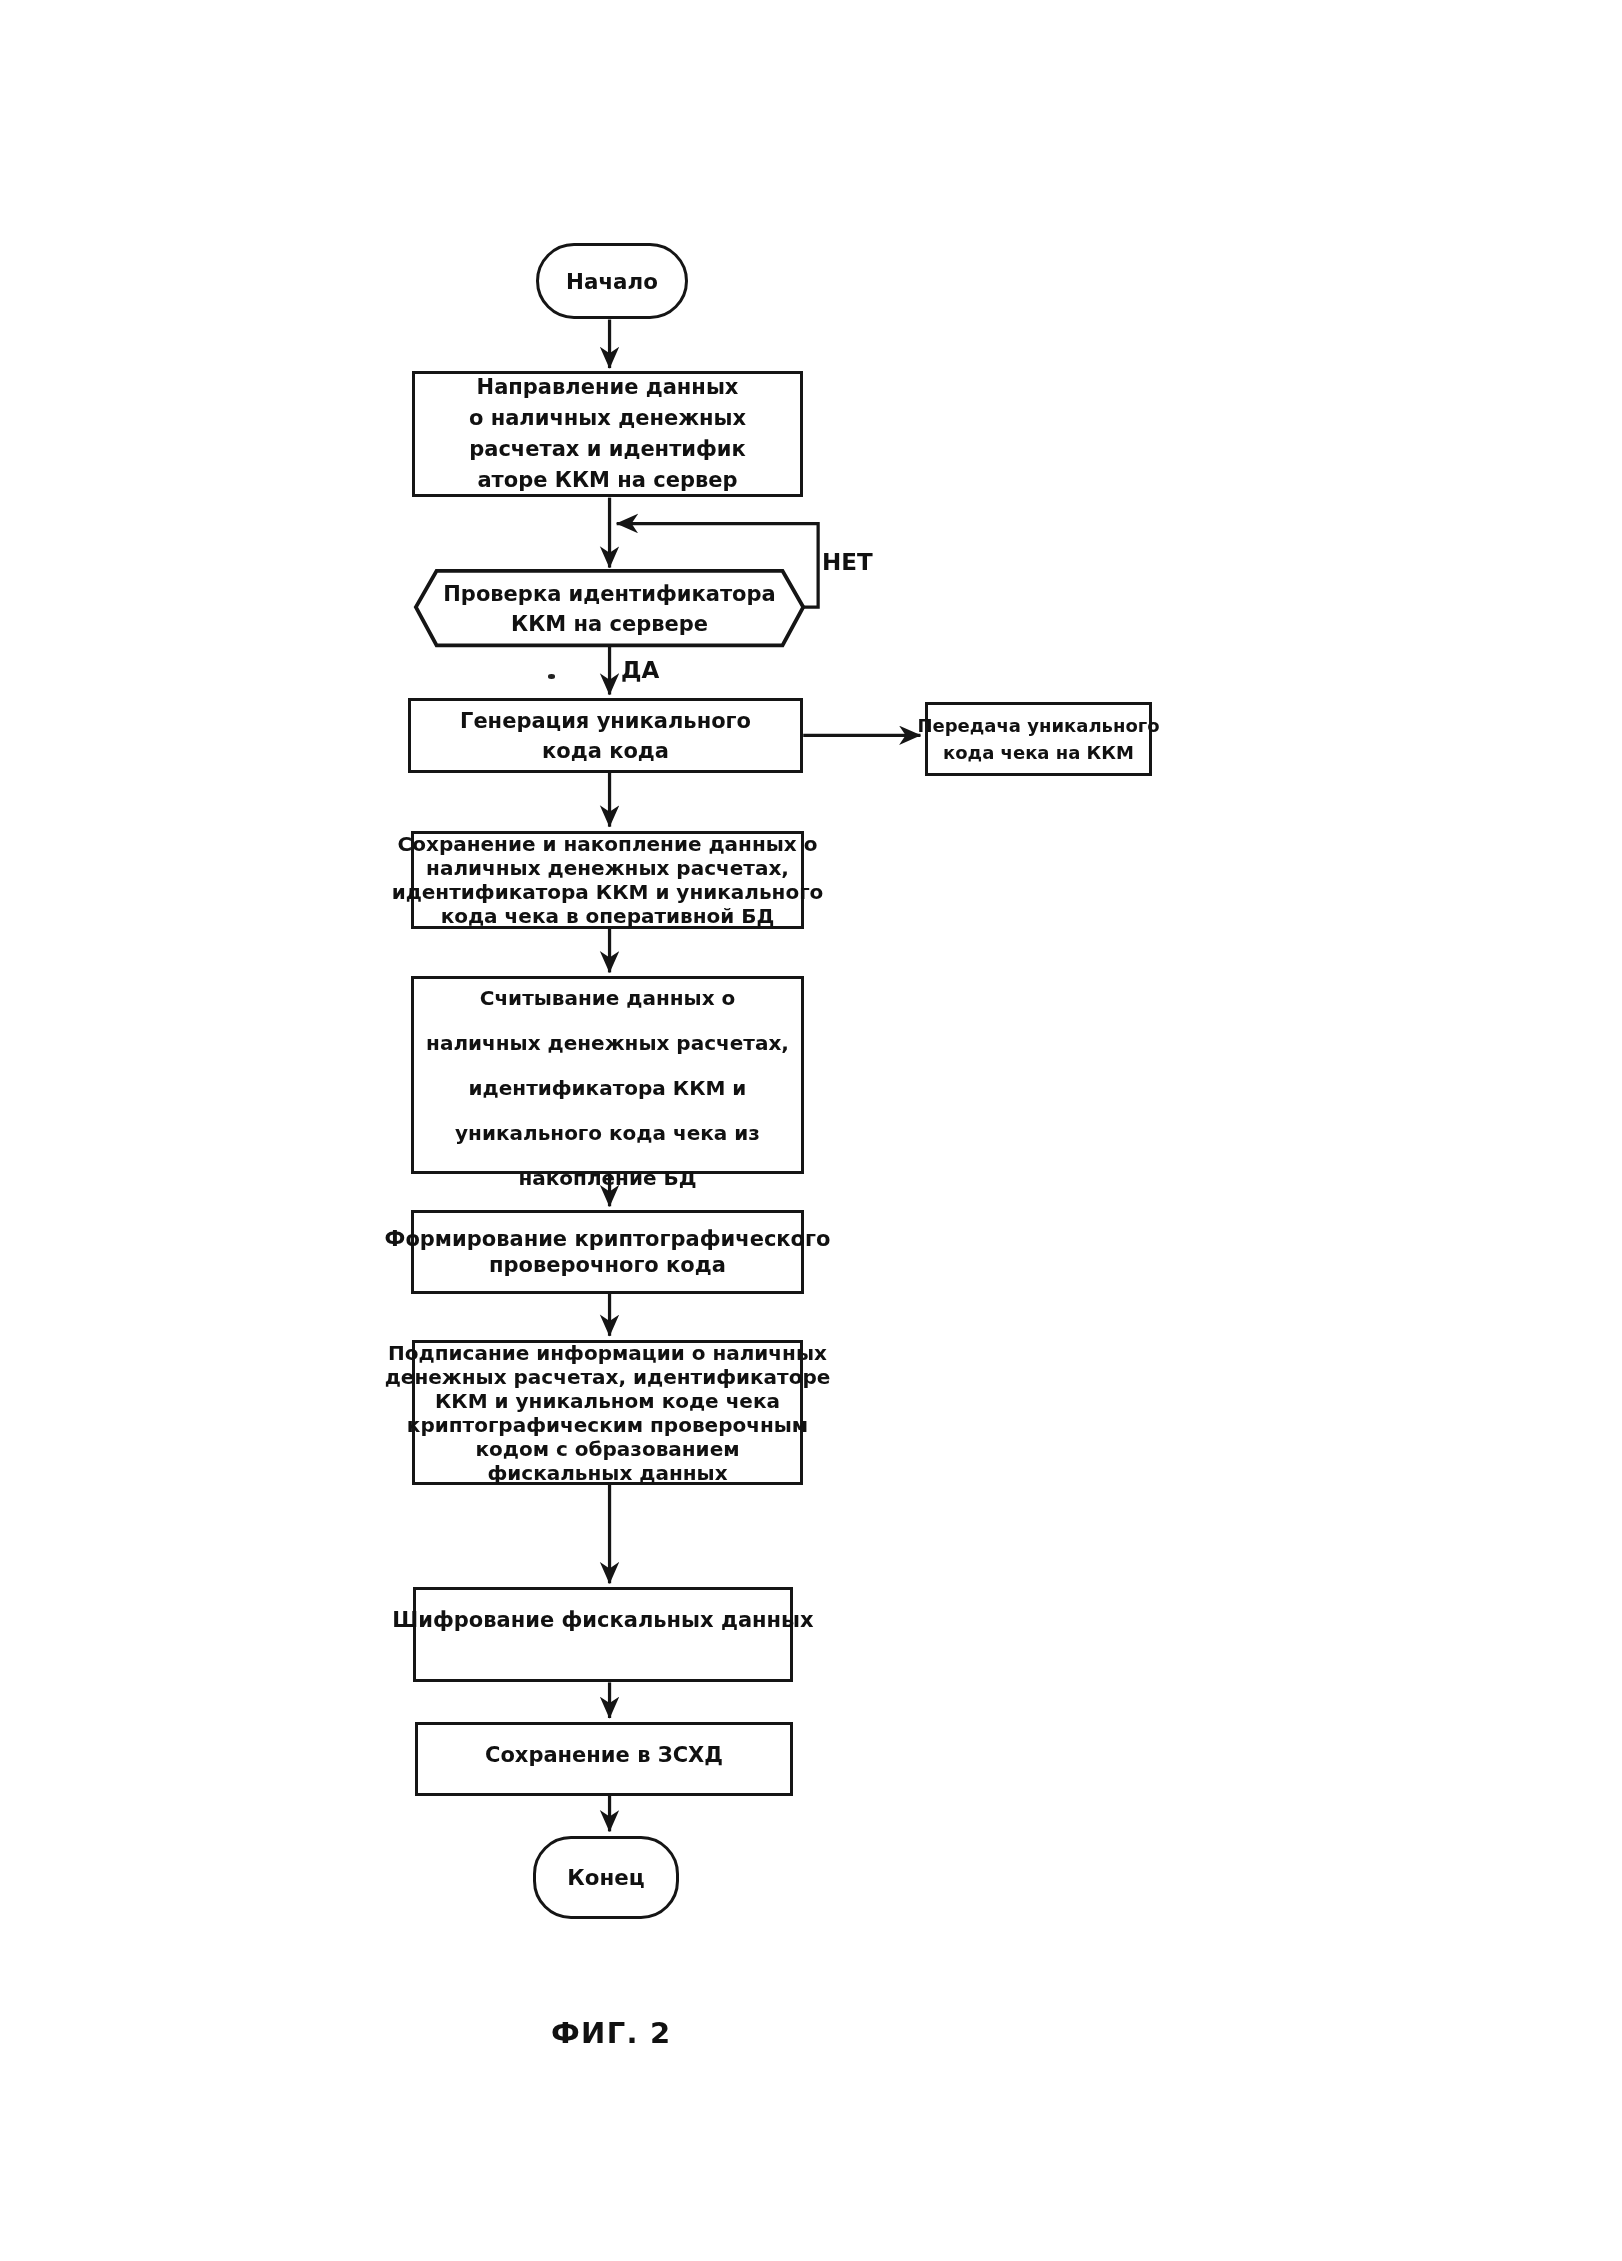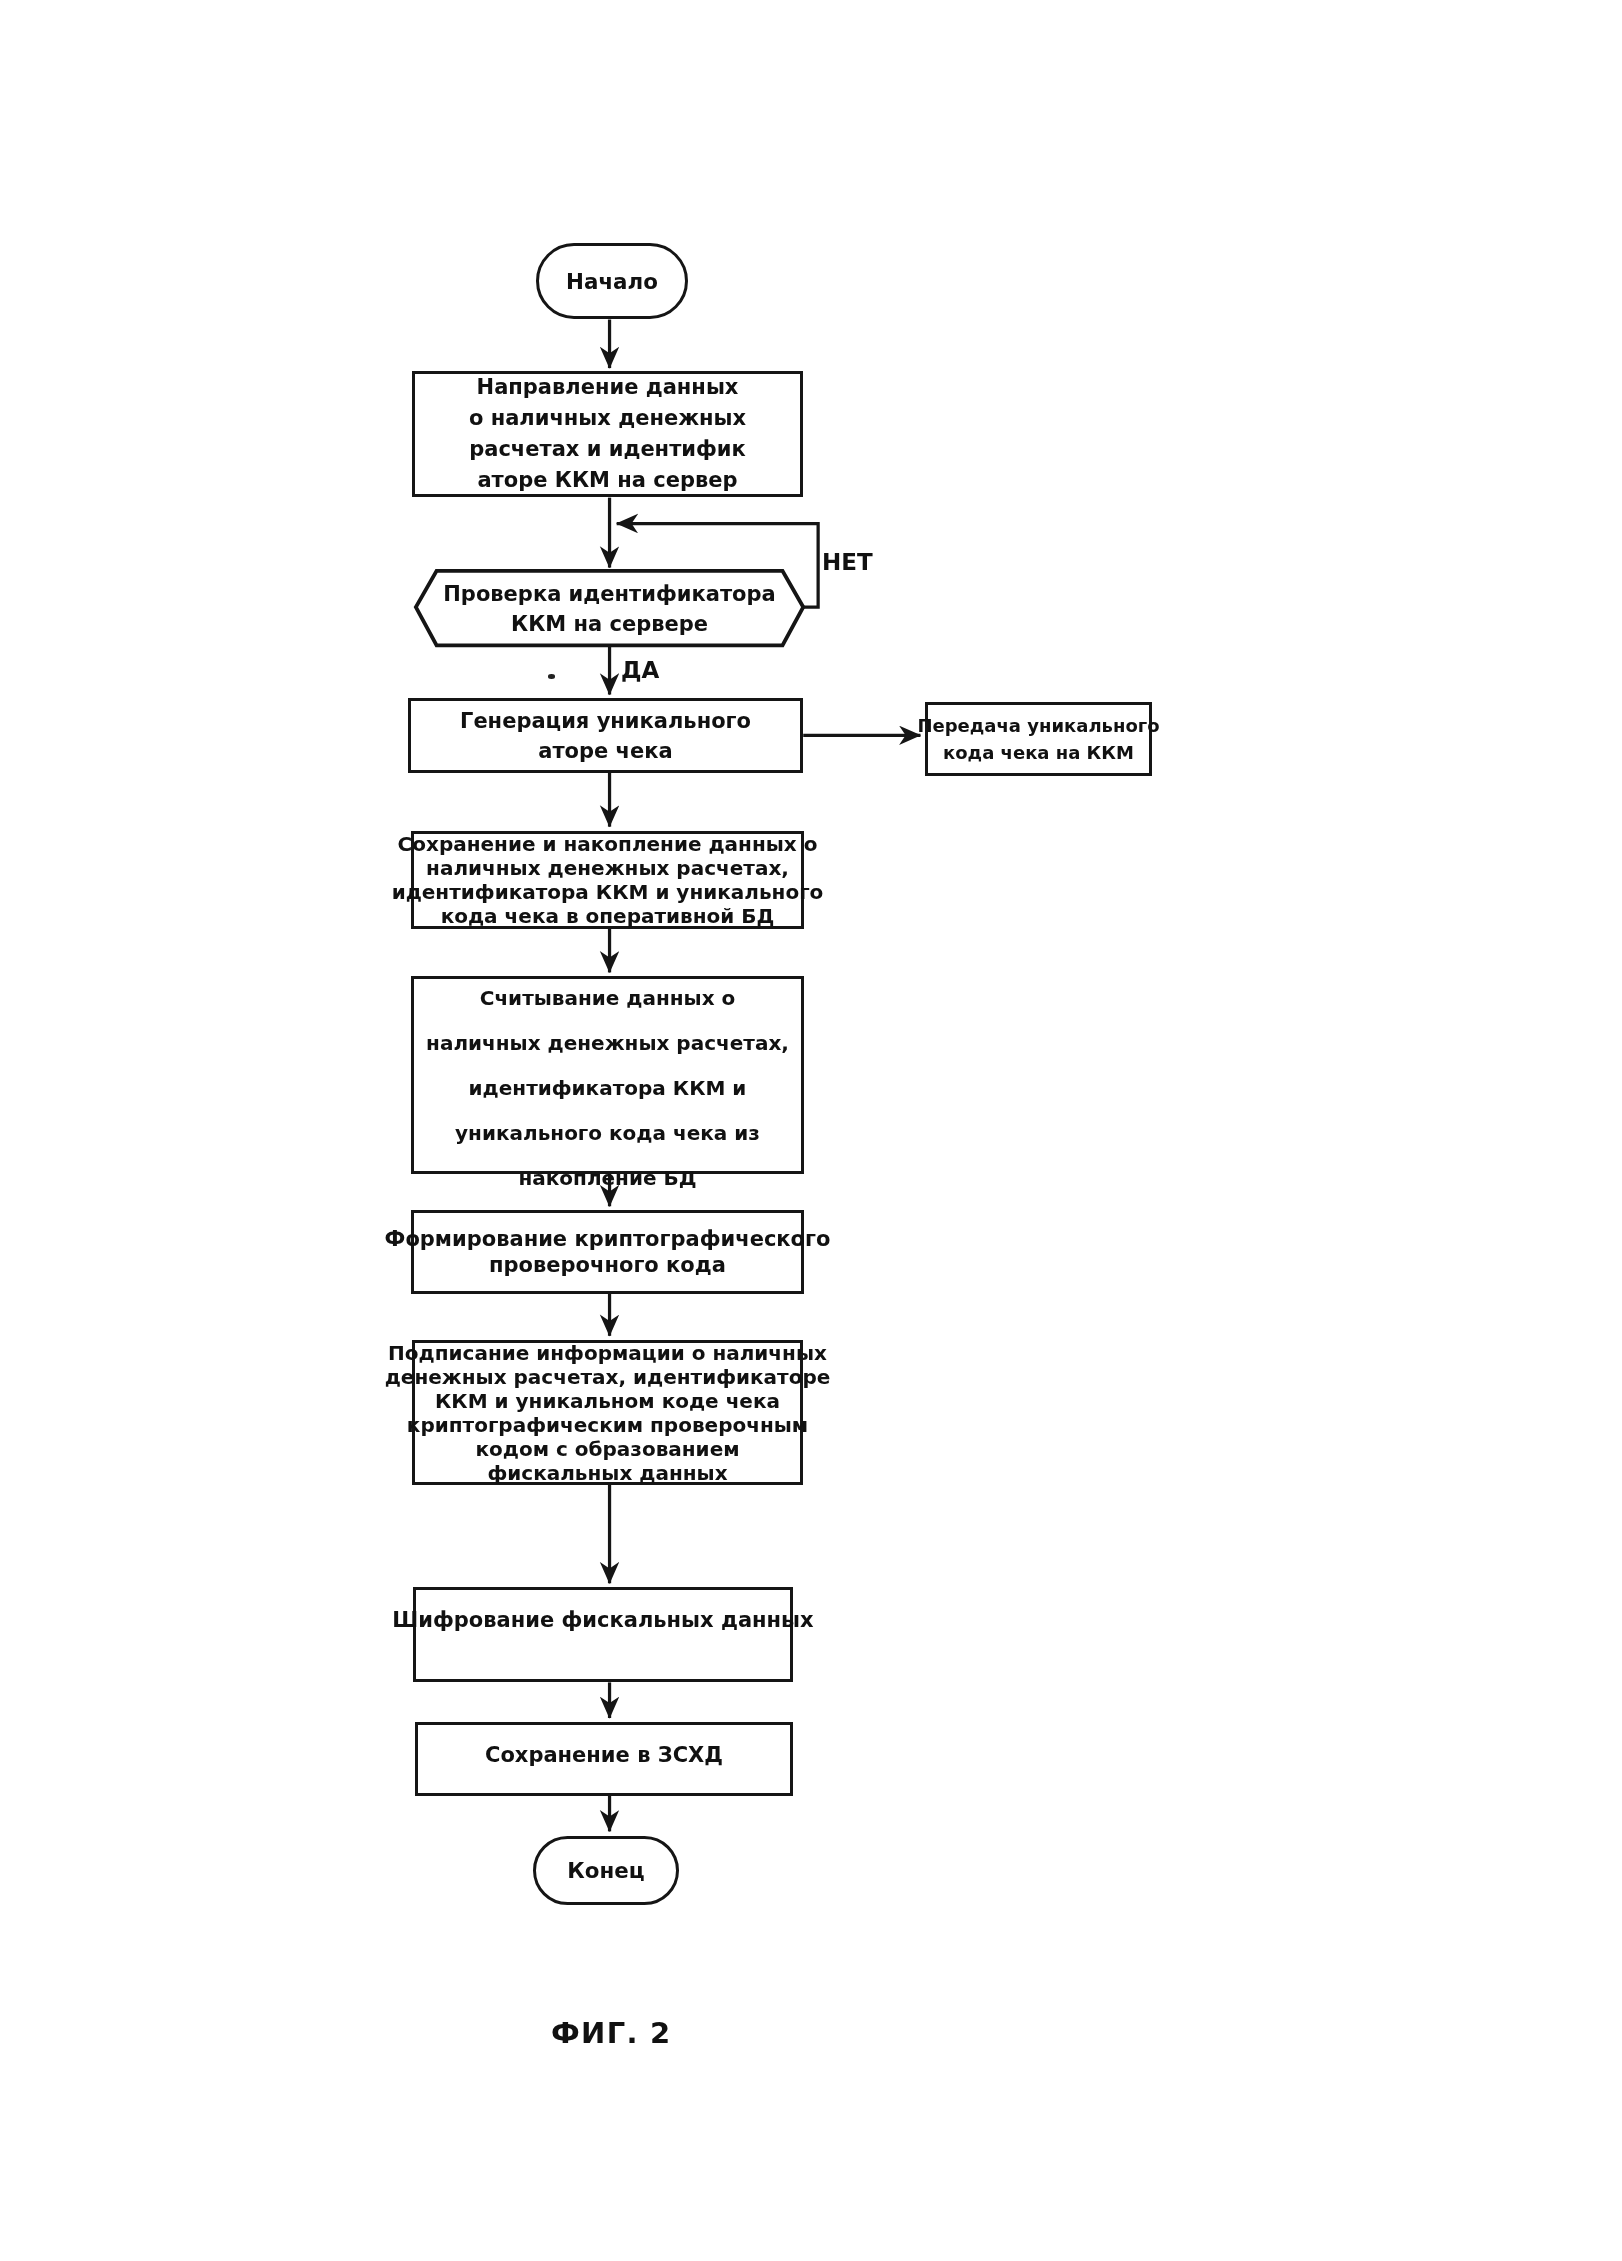--- a/index.html
+++ b/index.html
@@ -14,21 +14,21 @@
   .node{
     position:absolute;box-sizing:border-box;
     display:flex;flex-direction:column;align-items:center;justify-content:center;
     text-align:center;font-weight:bold;color:#111;
     border:3.9px solid #151515;background:#fff;
   }
   .noborder{border:none;background:transparent;}
   .ln{white-space:nowrap;}
   
   .n-start{left:536px;top:243px;width:152px;height:76px;border-radius:38px;font-size:21.4px;}
-  .n-end{left:533px;top:1836px;width:146px;height:69px;border-radius:38px;font-size:21.4px;}
+  .n-end{left:533px;top:1836px;width:146px;height:83px;border-radius:38px;font-size:21.4px;}
   
   .n-box1{left:412px;top:371px;width:391px;height:126px;font-size:21px;line-height:31px;}
   .n-decision{left:416px;top:571px;width:387px;height:75px;font-size:21px;line-height:30px;}
   .n-box2{left:408px;top:698px;width:395px;height:75px;font-size:21px;line-height:30px;}
   .n-rbox{left:925px;top:702px;width:227px;height:74px;font-size:18px;line-height:27px;}
   .n-box3{left:411px;top:831px;width:393px;height:98px;font-size:20px;line-height:24px;}
   .n-box4{left:411px;top:976px;width:393px;height:198px;font-size:20px;line-height:25px;justify-content:flex-start;padding-top:6.5px;gap:20px;}
   .n-box5{left:411px;top:1210px;width:393px;height:84px;font-size:21px;line-height:26px;}
   .n-box6{left:412px;top:1340px;width:391px;height:145px;font-size:20px;line-height:24px;}
   .n-box7{left:413px;top:1587px;width:380px;height:95px;font-size:21px;padding-bottom:30px;}
@@ -84,21 +84,21 @@
   <div class="node n-decision noborder">
     <div class="ln">Проверка идентификатора</div>
     <div class="ln">ККМ на сервере</div>
   </div>
 
   <div class="lbl lbl-no">НЕТ</div>
   <div class="lbl lbl-yes">ДА</div>
 
   <div class="node n-box2">
     <div class="ln">Генерация уникального</div>
-    <div class="ln">аторе чека</div>
+    <div class="ln">кода кода</div>
   </div>
 
   <div class="node n-rbox">
     <div class="ln">Передача уникального</div>
     <div class="ln">кода чека на ККМ</div>
   </div>
 
   <div class="node n-box3">
     <div class="ln">Сохранение и накопление данных о</div>
     <div class="ln">наличных денежных расчетах,</div>

